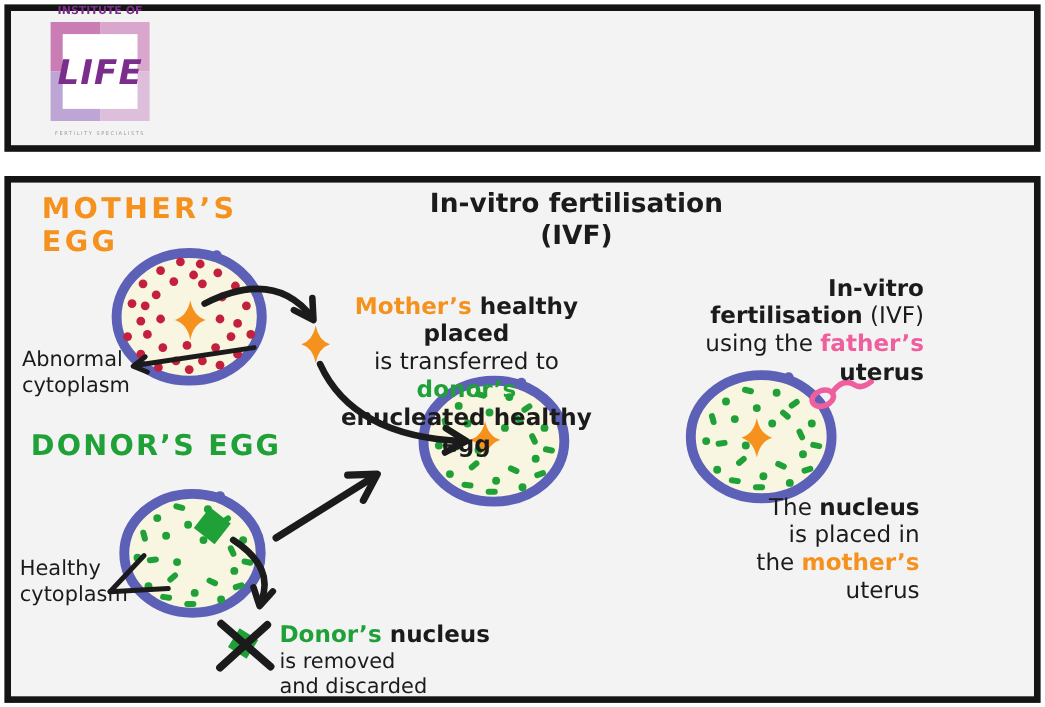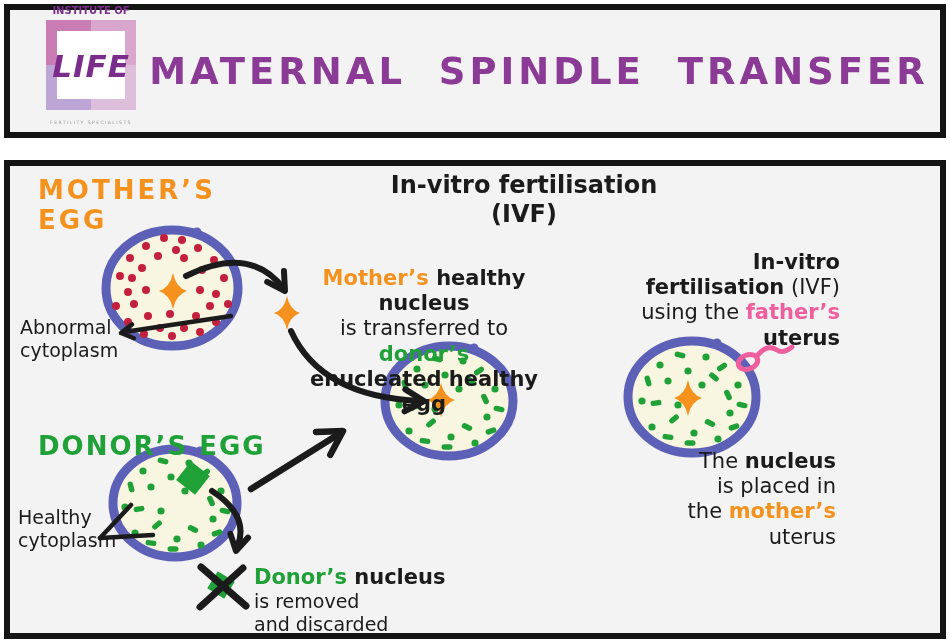--- a/index.html
+++ b/index.html
@@ -43,21 +43,20 @@
       <div class="q tl"></div>
       <div class="q tr"></div>
       <div class="q bl"></div>
       <div class="q br"></div>
       <div class="logo-inner">
         <div class="logo-top">INSTITUTE OF</div>
         <div class="logo-life">LIFE</div>
         <div class="logo-tag">FERTILITY SPECIALISTS</div>
       </div>
     </div>
-    <div class="title">MATERNAL SPINDLE TRANSFER</div>
   </div>
 
   <div class="panel" id="diagram-panel"></div>
 
   <svg id="draw" width="950" height="643" viewBox="0 0 950 643">
       <g>
         <ellipse cx="172" cy="288" rx="66" ry="58" fill="#f8f6e1" stroke="#5c60b6" stroke-width="9"></ellipse>
         <circle cx="197" cy="232" r="4.5" fill="#5c60b6"></circle>
         <circle cx="164" cy="238" r="4" fill="#c2203d"></circle>
         <circle cx="182" cy="240" r="4" fill="#c2203d"></circle>
@@ -243,31 +242,31 @@
     <div>EGG</div>
   </div>
 
   <div class="t small" style="left:20px;top:316px;">
     <div>Abnormal</div>
     <div>cytoplasm</div>
   </div>
 
   <div class="t center" style="left:298px;top:266px;width:252px;font-size:21px;">
     <div>
-      <span class="b c-orange">Mother’s</span><span class="b"> healthy nucleus</span>
+      <span class="b c-orange">Mother’s</span><span class="b"> healthy placed</span>
     </div>
     <div>
       <span>is transferred to </span><span class="b c-green">donor’s</span>
     </div>
     <div>
       <span class="b">enucleated healthy egg</span>
     </div>
   </div>
 
-  <div class="t biglabel c-green" style="left:28px;top:432px;letter-spacing:2px;margin-left:10px;">DONOR’S EGG</div>
+  <div class="t biglabel c-green" style="left:28px;top:392px;letter-spacing:2px;">DONOR’S EGG</div>
 
   <div class="t small" style="left:18px;top:506px;">
     <div>Healthy</div>
     <div>cytoplasm</div>
   </div>
 
   <div class="t" style="left:254px;top:565px;font-size:19px;">
     <div style="font-size:21px;text-align:center;">
       <span class="b c-green">Donor’s</span><span class="b"> nucleus</span>
     </div>

